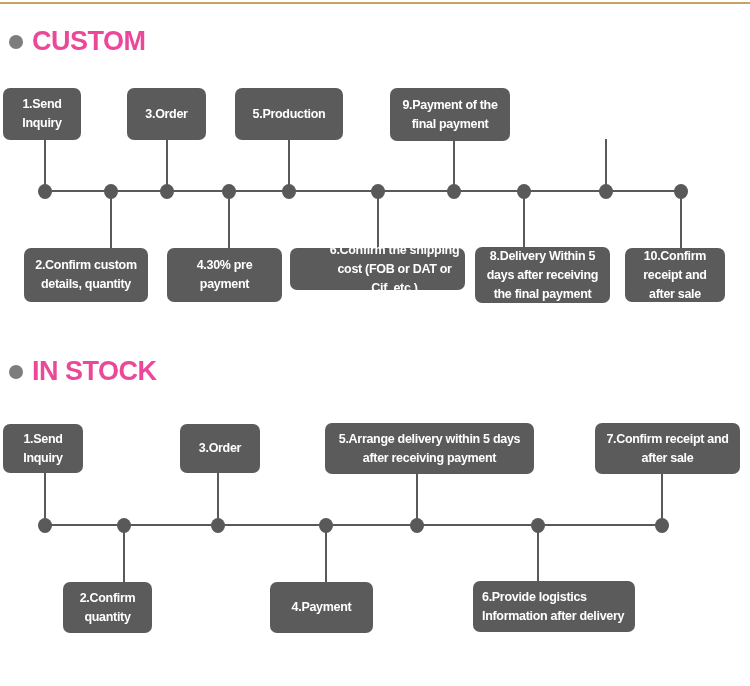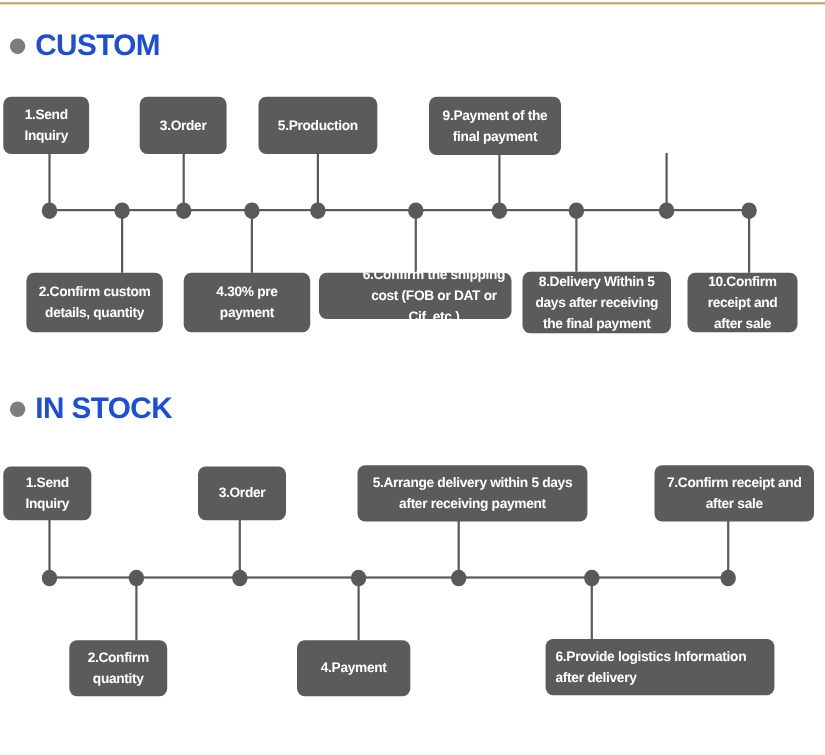--- a/index.html
+++ b/index.html
@@ -1,21 +1,21 @@
 <!DOCTYPE html>
 <html><head>
 <meta charset="utf-8">
 <style>
   html,body{margin:0;padding:0;background:#ffffff;}
   body{width:750px;height:686px;font-family:"Liberation Sans",sans-serif;}
   .canvas{position:relative;width:750px;height:686px;background:#ffffff;overflow:hidden;}
   .top-border{position:absolute;left:0;top:2px;width:750px;height:2px;background:#c7a262;}
   .section-title{position:absolute;display:flex;align-items:center;gap:9px;}
   .bullet{width:14px;height:14px;border-radius:50%;background:#7d7d7d;flex:0 0 auto;}
-  .title-text{font-size:27px;font-weight:bold;color:#1d4ed8;letter-spacing:-0.5px;white-space:nowrap;}
+  .title-text{font-size:27px;font-weight:bold;color:#ec4899;letter-spacing:-0.5px;white-space:nowrap;}
   .box{
     position:absolute;background:#5b5b5b;color:#ffffff;border-radius:7px;
     display:flex;align-items:center;justify-content:center;text-align:center;
     font-size:12.5px;font-weight:bold;line-height:19px;letter-spacing:-0.3px;
     padding:3px 4px;box-sizing:border-box;
   }
   .box.pad-wide{padding:3px 12px;}
   .box.align-left{justify-content:flex-start;text-align:left;padding-left:9px;padding-right:6px;}
   .hline{position:absolute;height:2px;background:#595959;}
   .vline{position:absolute;width:2px;background:#595959;}
@@ -90,14 +90,14 @@
   <div class="dot" style="left:410px;top:518px;"></div>
   <div class="dot" style="left:531px;top:518px;"></div>
   <div class="dot" style="left:655px;top:518px;"></div>
 
   <div class="vline" style="left:123px;top:525px;height:57px;"></div>
   <div class="vline" style="left:325px;top:525px;height:57px;"></div>
   <div class="vline" style="left:537px;top:525px;height:56px;"></div>
 
   <div class="box" style="left:63px;top:582px;width:89px;height:51px;">2.Confirm quantity</div>
   <div class="box" style="left:270px;top:582px;width:103px;height:51px;">4.Payment</div>
-  <div class="box align-left" style="left:496px;top:581px;width:208px;height:51px;">6.Provide logistics Information after delivery</div>
+  <div class="box align-left" style="left:473px;top:581px;width:162px;height:51px;">6.Provide logistics Information after delivery</div>
 </div>
 
 </body></html>

